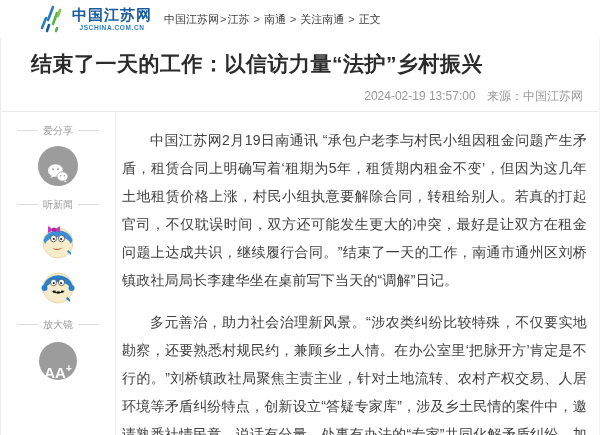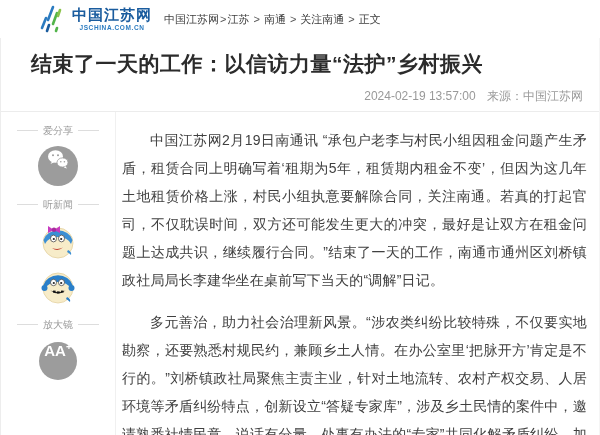--- a/index.html
+++ b/index.html
@@ -28,21 +28,21 @@
   .meta-row .src { margin-left: 8px; }
   .divider { border-bottom: 1px solid #ececec; }
 
   
   .main { display: flex; }
   .sidebar { width: 115px; flex: 0 0 115px; border-right: 1px solid #f0f0f0; padding-top: 6px;
              display: flex; flex-direction: column; align-items: center; }
   .side-label { display: flex; align-items: center; width: 92px; font-size: 10px; color: #9a9a9a; justify-content: center; }
   .side-label::before, .side-label::after { content: ""; flex: 1; border-top: 1px solid #ddd; margin: 0 5px; }
   .circle-btn { width: 40px; height: 40px; border-radius: 50%; background: #9c9c9c; display: flex;
-                align-items: flex-start; justify-content: center; cursor: pointer; }
+                align-items: flex-end; justify-content: center; cursor: pointer; }
   .circle-btn.small { width: 38px; height: 38px; }
   .aa-text { color: #fff; font-size: 15px; font-weight: 700; line-height: 1; }
   .aa-text sup { font-size: 10px; }
   .mascot { width: 40px; height: 40px; cursor: pointer; } .gap6 { height: 6px; } .gap8 { height: 8px; } .gap10 { height: 10px; } .gap12 { height: 12px; }
 
   .content { flex: 1; padding: 14px 12px 0 6px; }
   .content p { font-size: 14px; line-height: 28px; text-indent: 2em; color: #404040; margin-bottom: 14px;
                text-align: justify; letter-spacing: 0.2px; }
 </style>
 </head>
@@ -142,17 +142,17 @@
       <div class="gap12"></div>
       <div class="side-label">放大镜</div>
       <div class="gap10"></div>
       <div class="circle-btn small">
         <span class="aa-text"><span>AA</span><sup>+</sup></span>
       </div>
       <div class="gap8"></div>
     </div>
 
     <div class="content">
-      <p>中国江苏网2月19日南通讯 “承包户老李与村民小组因租金问题产生矛盾，租赁合同上明确写着‘租期为5年，租赁期内租金不变’，但因为这几年土地租赁价格上涨，村民小组执意要解除合同，关注南通。若真的打起官司，不仅耽误时间，双方还可能发生更大的冲突，最好是让双方在租金问题上达成共识，继续履行合同。”结束了一天的工作，南通市通州区刘桥镇政社局局长李建华坐在桌前写下当天的“调解”日记。</p>
+      <p>中国江苏网2月19日南通讯 “承包户老李与村民小组因租金问题产生矛盾，租赁合同上明确写着‘租期为5年，租赁期内租金不变’，但因为这几年土地租赁价格上涨，村民小组执意要解除合同，转租给别人。若真的打起官司，不仅耽误时间，双方还可能发生更大的冲突，最好是让双方在租金问题上达成共识，继续履行合同。”结束了一天的工作，南通市通州区刘桥镇政社局局长李建华坐在桌前写下当天的“调解”日记。</p>
       <p>多元善治，助力社会治理新风景。“涉农类纠纷比较特殊，不仅要实地勘察，还要熟悉村规民约，兼顾乡土人情。在办公室里‘把脉开方’肯定是不行的。”刘桥镇政社局聚焦主责主业，针对土地流转、农村产权交易、人居环境等矛盾纠纷特点，创新设立“答疑专家库”，涉及乡土民情的案件中，邀请熟悉社情民意、说话有分量、处事有办法的“专家”共同化解矛盾纠纷，加强明法说理、释疑解惑，推动情理法与乡村礼俗多元融合。</p>
     </div>
   </div>
 </div>
 
 </body></html>

